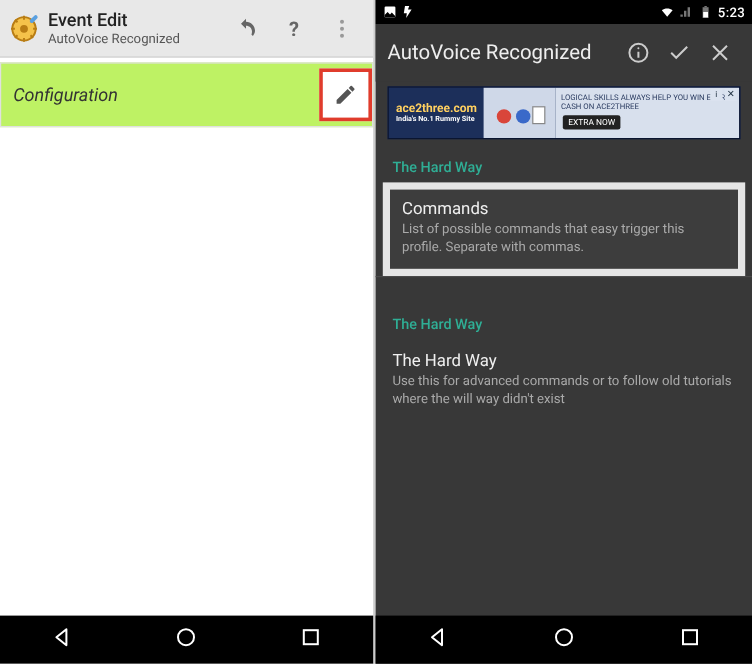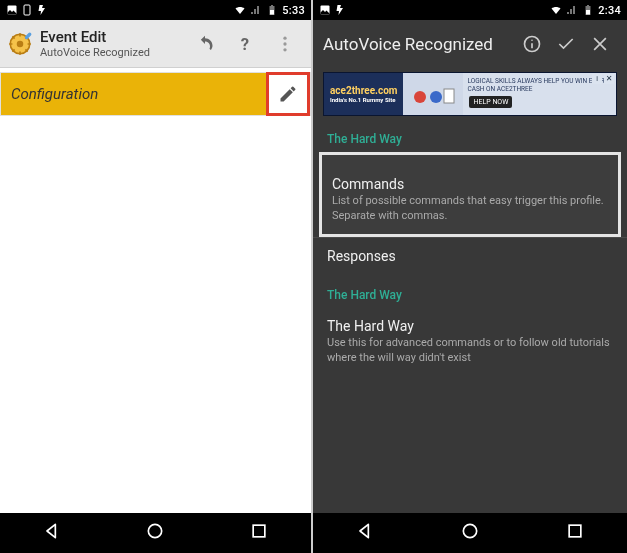--- a/index.html
+++ b/index.html
@@ -55,22 +55,22 @@
   .app-sub { font-size: 11px; color: #555; }
   .appbar-btn {
     width: 40px; height: 40px;
     display: flex; align-items: center; justify-content: center;
     color: #555;
   }
   .appbar-btn svg { width: 20px; height: 20px; fill: #666; }
 
   
   .config-row {
-    height: 44px;
-    background: #eab308;
+    height: 54px;
+    background: #bef264;
     display: flex;
     align-items: center;
     padding-left: 10px;
     margin-top: 4px;
     border: 1px solid #e0e0e0;
     justify-content: space-between;
   }
   .config-label {
     flex: 1;
     font-style: italic;
@@ -159,60 +159,32 @@
     font-weight: 500;
   }
   .item {
     padding: 10px 14px 12px;
     border-top: 1px solid #4a4a4a;
   }
   .item:first-of-type { border-top: none; }
   .item-title { font-size: 14px; color: #f0f0f0; margin-bottom: 2px; }
   .item-desc { font-size: 11px; color: #aaa; line-height: 1.35; }
   .item.highlight {
-    border: 3px solid #e5e5e5;
+    border: 6px solid #e5e5e5;
     margin: 0 6px;
-    padding: 21px 10px 10px;
+    padding: 8px 10px 10px;
     background: #3d3d3d;
   }
 
 </style>
 </head>
 <body>
 
 <div class="phone phone-left">
 
-  <div class="status">
-    <div class="status-left">
-      <svg viewBox="0 0 24 24">
-          <rect x="3" y="3" width="18" height="18" rx="2" fill="#fff"></rect>
-          <path d="M3 17l5-5 4 4 3-3 6 6v2H3z" fill="#000"></path>
-        </svg>
-      <svg viewBox="0 0 24 24">
-          <rect x="6" y="2" width="12" height="20" rx="2" fill="none" stroke="#fff" stroke-width="2"></rect>
-        </svg>
-      <svg viewBox="0 0 24 24">
-          <path d="M7 2l-2 12h5l-1 8 9-14h-6l2-6z"></path>
-        </svg>
-    </div>
-    <div class="status-right">
-      <svg viewBox="0 0 24 24">
-          <path d="M12 20l9-11c-5-4-13-4-18 0z"></path>
-        </svg>
-      <svg viewBox="0 0 24 24">
-          <path d="M2 20h4v-4H2zm6 0h4V10H8zm6 0h4V4h-4z" fill="#777"></path>
-        </svg>
-      <svg viewBox="0 0 24 24">
-          <rect x="7" y="4" width="10" height="18" fill="#777"></rect>
-          <rect x="10" y="2" width="4" height="2" fill="#777"></rect>
-          <rect x="8" y="12" width="8" height="9" fill="#fff"></rect>
-        </svg>
-      <span class="time">5:33</span>
-    </div>
-  </div>
 
   <div class="appbar-left">
     <div class="app-icon">
       <svg viewBox="0 0 24 24" width="26" height="26">
           <circle cx="12" cy="12" r="9" fill="#f5c24a" stroke="#b97d14" stroke-width="1.5"></circle>
           <circle cx="12" cy="12" r="3" fill="#b97d14"></circle>
           <path d="M12 2v3M12 19v3M2 12h3M19 12h3M5 5l2 2M17 17l2 2M5 19l2-2M17 7l2-2" stroke="#b97d14" stroke-width="1.5"></path>
           <path d="M18 6l3-3" stroke="#5aa0e0" stroke-width="3" stroke-linecap="round"></path>
         </svg>
     </div>
@@ -278,21 +250,21 @@
           <path d="M12 20l9-11c-5-4-13-4-18 0z"></path>
         </svg>
       <svg viewBox="0 0 24 24">
           <path d="M2 20h4v-4H2zm6 0h4V10H8zm6 0h4V4h-4z" fill="#777"></path>
         </svg>
       <svg viewBox="0 0 24 24">
           <rect x="7" y="4" width="10" height="18" fill="#777"></rect>
           <rect x="10" y="2" width="4" height="2" fill="#777"></rect>
           <rect x="8" y="12" width="8" height="9" fill="#fff"></rect>
         </svg>
-      <span class="time">2:34</span>
+      <span class="time">5:23</span>
     </div>
   </div>
 
   <div class="appbar-right">
     <div class="title">AutoVoice Recognized</div>
     <div class="icon-btn">
       <svg viewBox="0 0 24 24">
           <circle cx="12" cy="12" r="9"></circle>
           <line x1="12" y1="11" x2="12" y2="17" stroke-width="2"></line>
           <circle cx="12" cy="7.5" r="1" fill="#ccc" stroke="none"></circle>
@@ -318,35 +290,34 @@
     <div class="art">
       <svg width="50" height="34" viewBox="0 0 50 34">
           <rect width="50" height="34" fill="#cfd8e8"></rect>
           <circle cx="12" cy="20" r="6" fill="#d9453a"></circle>
           <circle cx="28" cy="20" r="6" fill="#3a69c9"></circle>
           <rect x="36" y="12" width="10" height="14" fill="#fff" stroke="#888"></rect>
         </svg>
     </div>
     <div class="txt">
       <span>LOGICAL SKILLS ALWAYS HELP YOU WIN EXTRA CASH ON ACE2THREE</span>
-      <span class="play" style="align-self:flex-start;">HELP NOW</span>
+      <span class="play" style="align-self:flex-start;">EXTRA NOW</span>
     </div>
     <div class="ad-i">i</div>
     <div class="close-x">✕</div>
   </div>
 
   <div class="section-label">The Hard Way</div>
 
   <div class="item highlight">
     <div class="item-title">Commands</div>
     <div class="item-desc">List of possible commands that easy trigger this profile. Separate with commas.</div>
   </div>
 
   <div class="item">
-    <div class="item-title">Responses</div>
   </div>
 
   <div class="section-label">The Hard Way</div>
 
   <div class="item" style="border-top:none;">
     <div class="item-title">The Hard Way</div>
     <div class="item-desc">Use this for advanced commands or to follow old tutorials where the will way didn't exist</div>
   </div>
 
   <div class="navbar">

